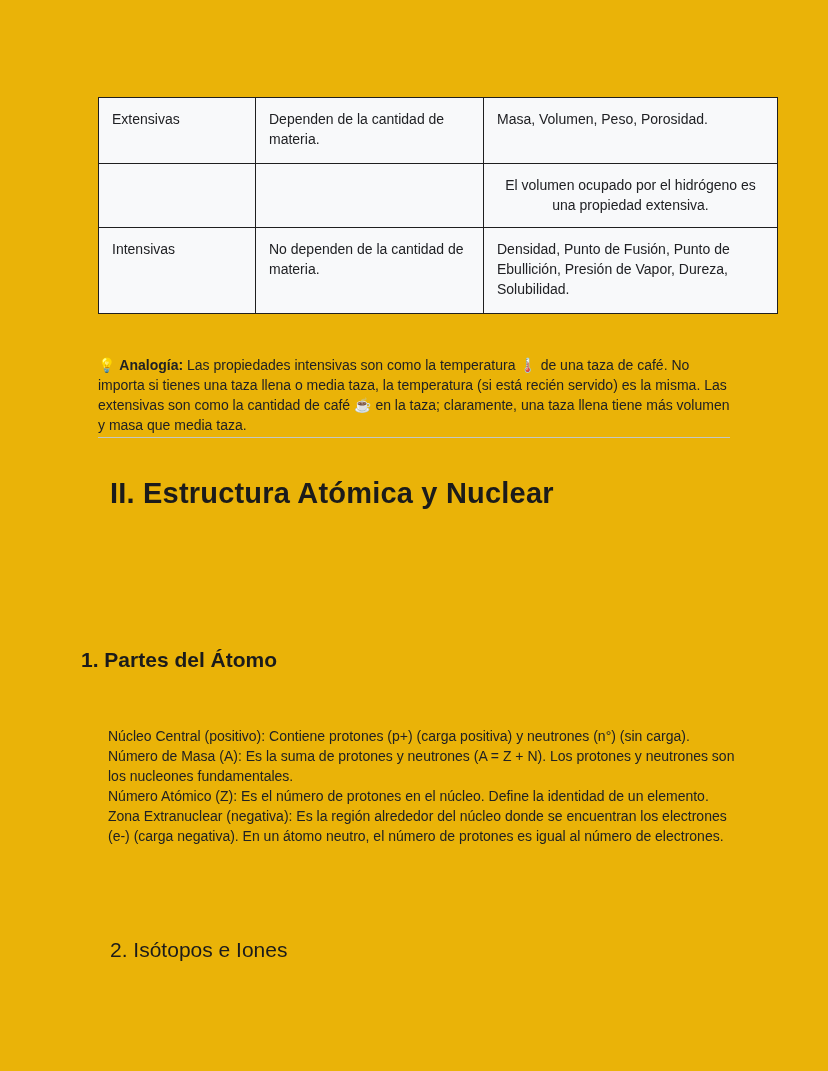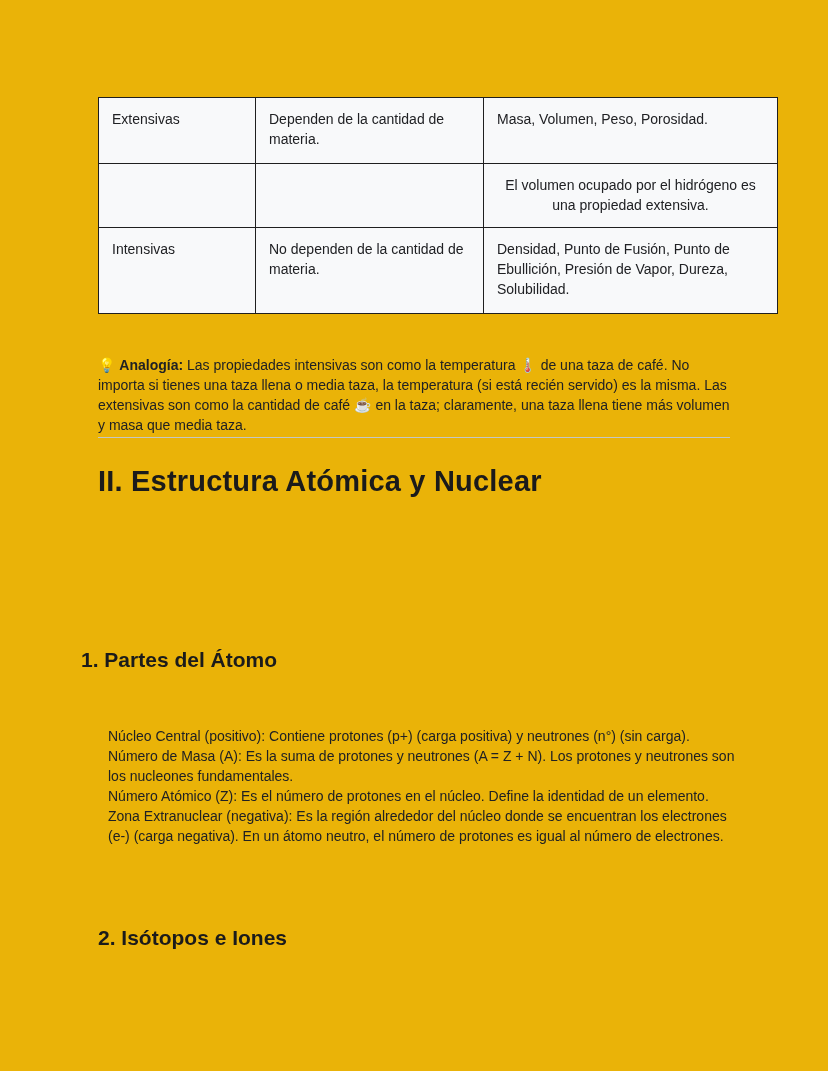--- a/index.html
+++ b/index.html
@@ -67,21 +67,21 @@
     border: none;
     border-top: 1px solid #c4c7c5;
     margin: 0;
   }
 
   
   h1.section-title {
     position: absolute;
     left: 98px;
     top: 465px;
-    margin: 0;
+    margin: 12px;
     font-size: 29px;
     font-weight: bold;
     color: #1b1b1b;
     letter-spacing: 0.2px;
   }
   p.section-intro {
     position: absolute;
     left: 98px;
     top: 554px;
     margin: 0;
@@ -104,23 +104,23 @@
     top: 726px;
     width: 636px;
     font-size: 14px;
     line-height: 20px;
   }
   .atom-parts p { margin: 0; }
   h2.sub-title-2 {
     position: absolute;
     left: 98px;
     top: 926px;
-    margin: 0;
+    margin: 12px;
     font-size: 21px;
-    font-weight: bold;
+    font-weight: normal;
     color: #1b1b1b;
   }
 </style>
 </head>
 <body>
 
 <div class="page">
 
   <table class="props">
     <colgroup>

